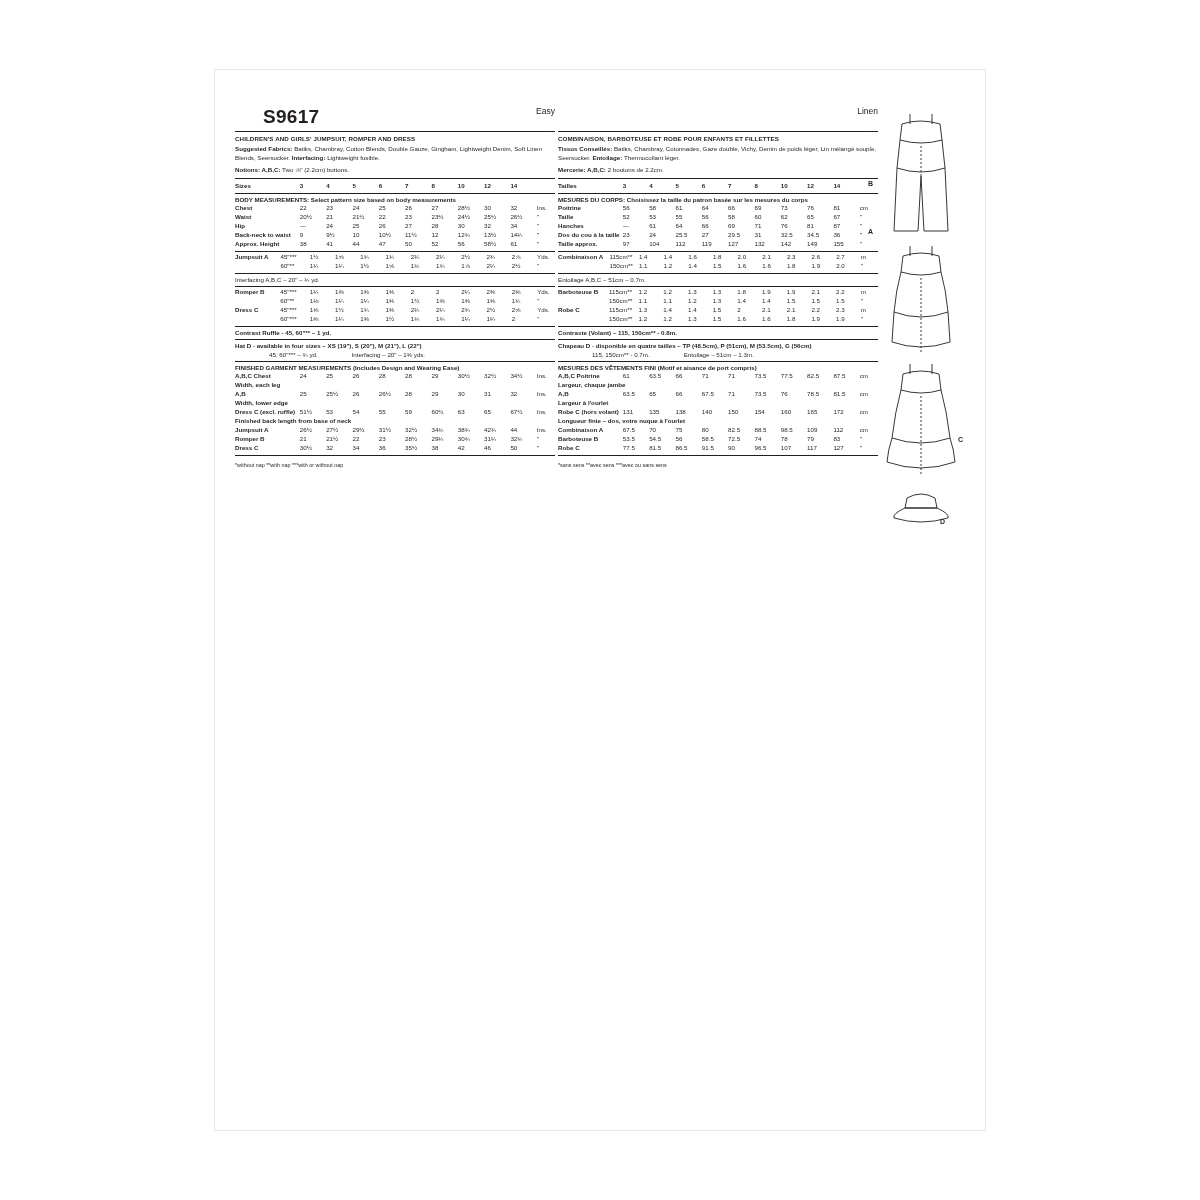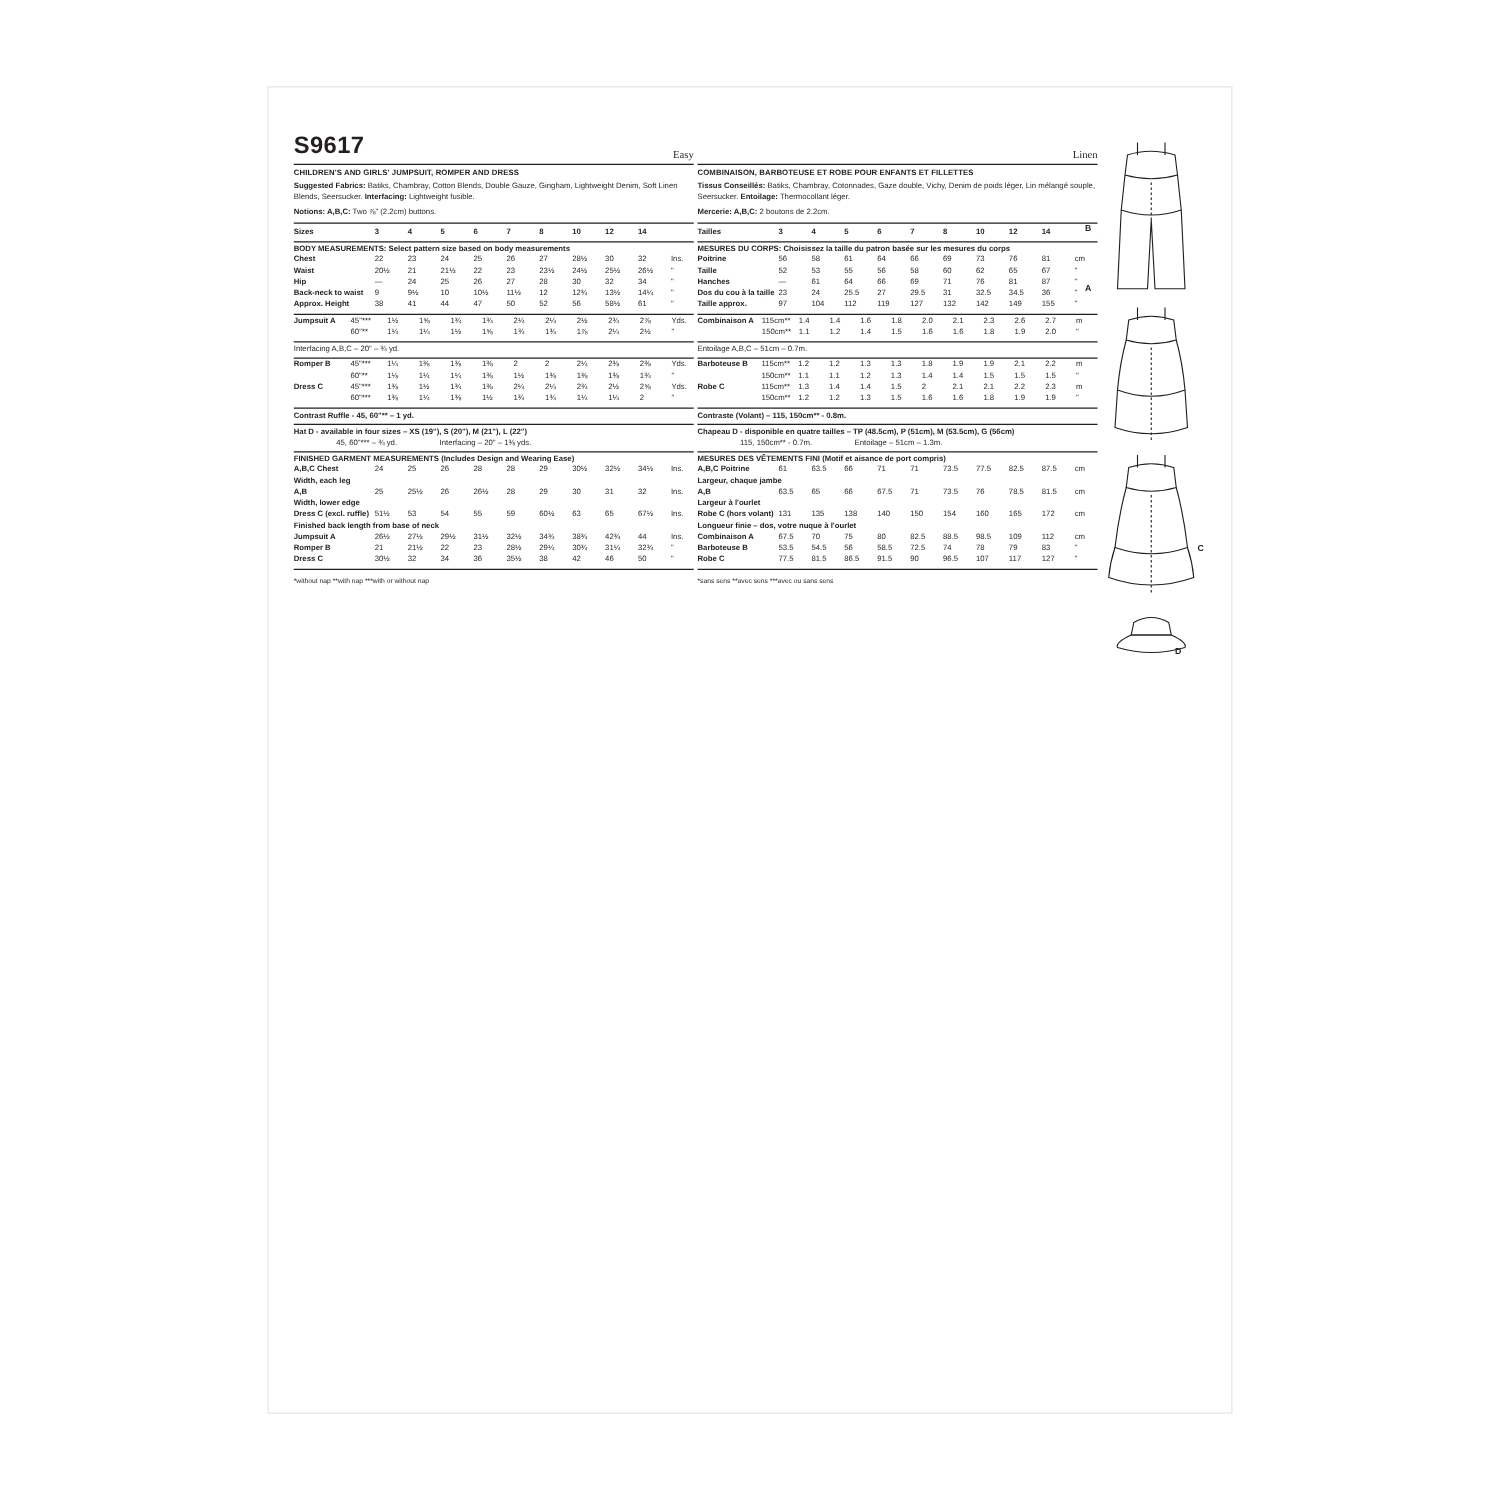--- a/index.html
+++ b/index.html
@@ -2,23 +2,23 @@
 <html><head>
 <meta charset="utf-8">
 <style>
   html,body{margin:0;padding:0;background:#ffffff;}
   body{width:1200px;height:1200px;font-family:"Liberation Sans",sans-serif;color:#231f20;}
   .page{position:absolute;left:215px;top:70px;width:770px;height:1060px;background:#fff;box-shadow:0 0 0 1px #e6e6e6;}
   .sheet{position:absolute;left:0;top:0;width:770px;height:1060px;}
   .col-left{position:absolute;left:20px;top:36px;width:320px;}
   .col-right{position:absolute;left:343px;top:36px;width:320px;}
   .art{position:absolute;left:665px;top:36px;width:100px;height:420px;}
-  .hdr{display:flex;align-items:flex-end;justify-content:space-between;}
+  .hdr{display:flex;align-items:flex-start;justify-content:space-between;margin-left:28px;}
   .patnum{font-size:19px;font-weight:bold;letter-spacing:.3px;}
-  .diffic{font-size:8.5px;font-family:Liberation Serif, serif;}
+  .diffic{font-size:8.5px;}
   .rule{border-top:1px solid #231f20;margin-top:3px;}
   .title{font-size:6.2px;font-weight:bold;margin-top:3px;letter-spacing:.1px;}
   .para{font-size:6.2px;line-height:1.45;margin-top:3px;}
   .para b{font-weight:bold;}
   .hr{border-top:.6px solid #231f20;margin:3px 0 0 0;}
   table{border-collapse:collapse;width:100%;font-size:6.2px;}
   td,th{padding:1px 0;text-align:left;vertical-align:bottom;white-space:nowrap;}
   .lbl{font-weight:bold;}
   .sect{font-size:6.2px;font-weight:bold;margin-top:2px;}
   .noteline{font-size:6.2px;margin-top:2px;}

